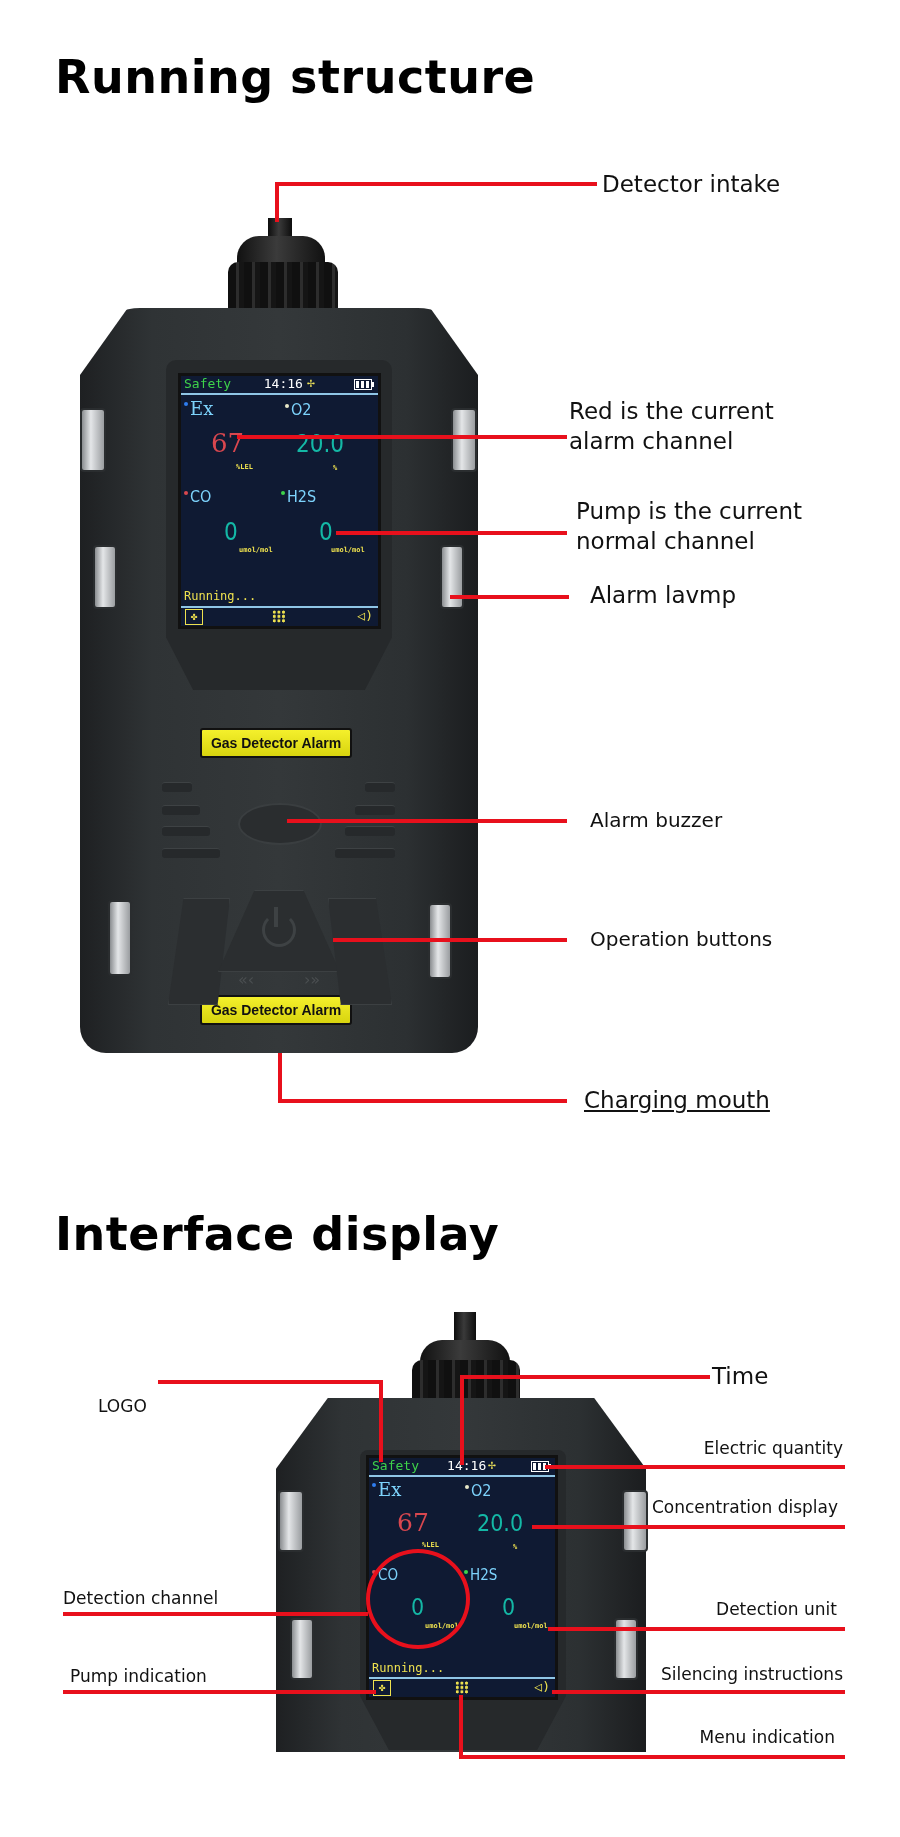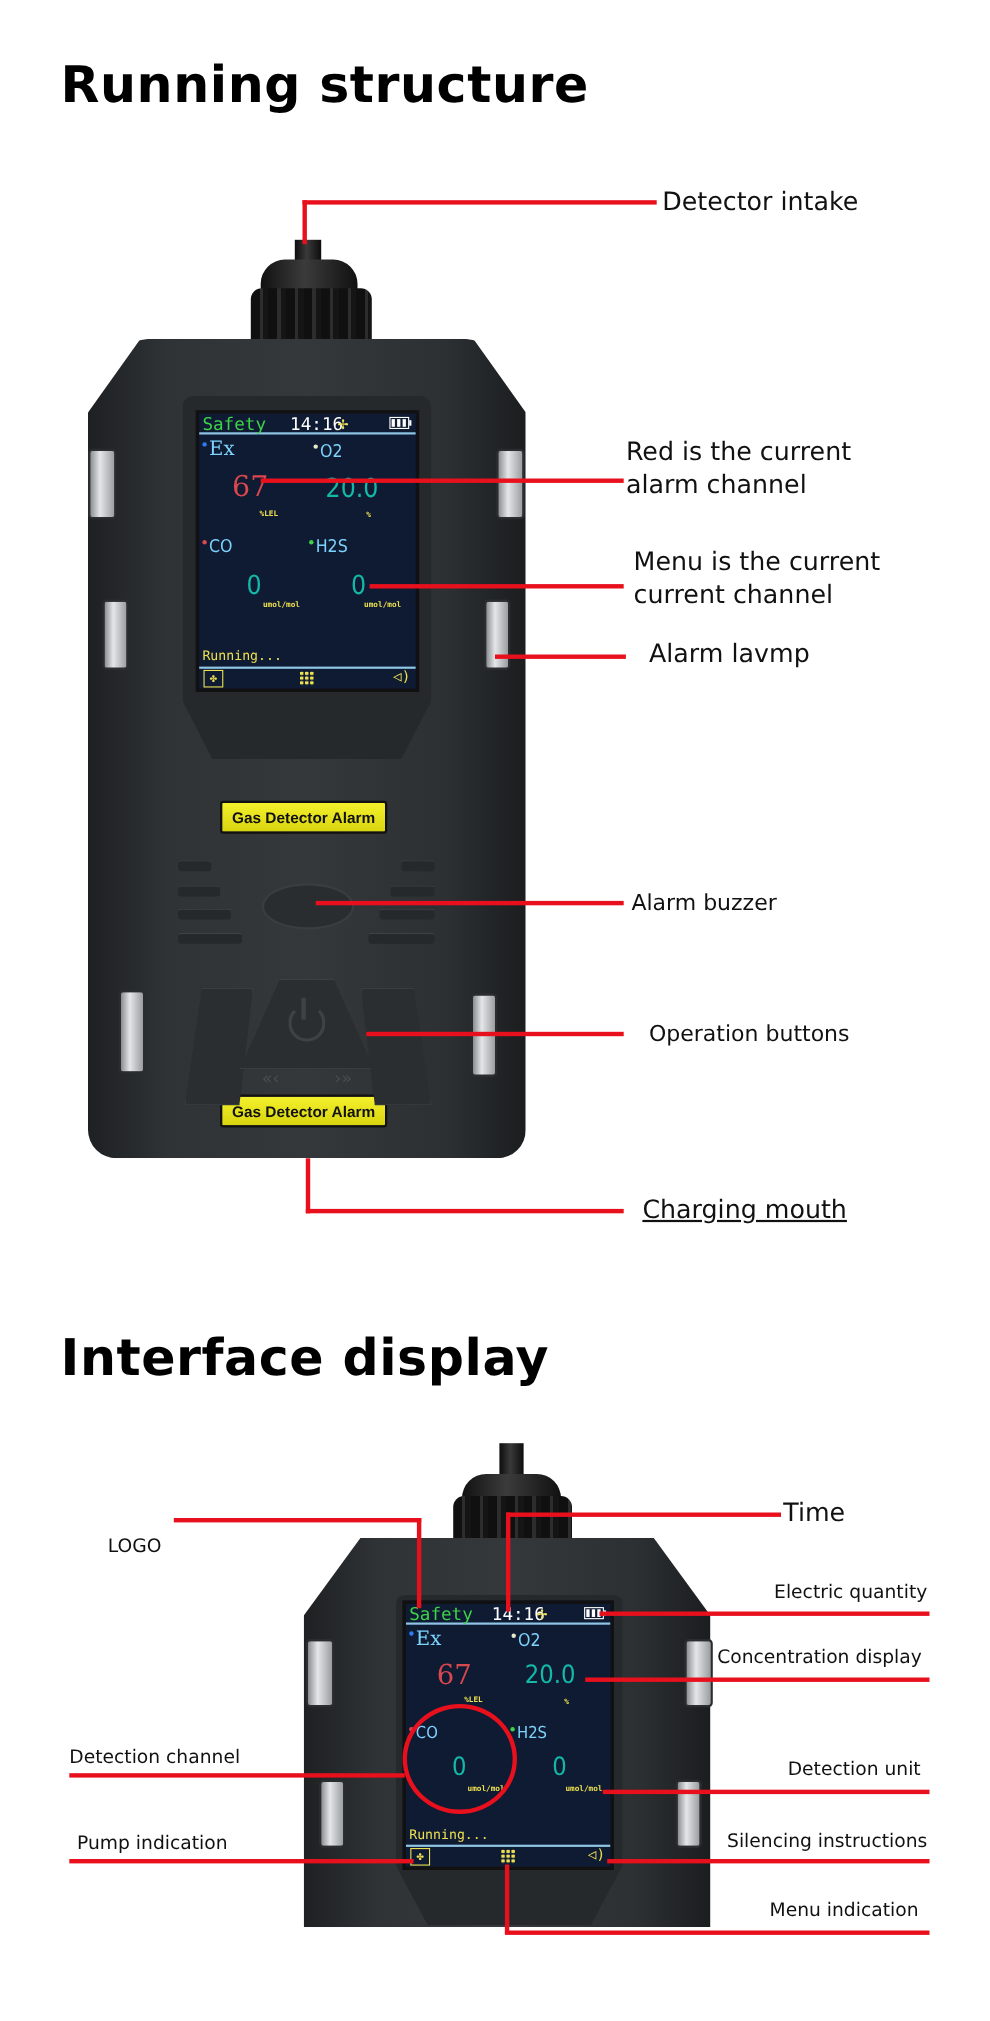--- a/index.html
+++ b/index.html
@@ -7,21 +7,21 @@
   .abs{position:absolute;}
   .section-title{position:absolute;left:55px;font-size:46px;font-weight:bold;letter-spacing:0.5px;font-family:"DejaVu Sans",sans-serif;}
   .lbl{position:absolute;white-space:nowrap;color:#111;font-family:"DejaVu Sans",sans-serif;}
   .lbl.big{font-size:23px;line-height:28px;}
   .lbl.med{font-size:20px;}
   .lbl.sm{font-size:17px;}
   .rline{position:absolute;background:#e8101c;}
   
   .body{position:absolute;background:linear-gradient(90deg,#1e2022 0%,#2f3335 18%,#34383a 50%,#2c3032 82%,#1b1d1f 100%);}
   .screen{position:absolute;background:#0f1a33;border:3px solid #111;box-sizing:border-box;overflow:hidden;font-family:"DejaVu Sans Mono",monospace;}
-  .status{position:absolute;left:0;right:0;top:0;height:17px;border-bottom:2px solid #8fc6e6;font-size:16px;}
+  .status{position:absolute;left:0;right:0;top:0;height:17px;border-bottom:2px solid #8fc6e6;font-size:13px;}
   .status .logo{position:absolute;left:3px;top:0;color:#3ed24a;}
   .status .time{position:absolute;left:42%;top:0;color:#fff;}
   .status .fan{position:absolute;left:64%;top:-1px;color:#ede25a;}
   .battery{position:absolute;right:6px;top:3px;width:16px;height:9px;border:1px solid #fff;}
   .battery:after{content:"";position:absolute;right:-3px;top:2px;width:2px;height:5px;background:#fff;}
   .battery i{position:absolute;top:1px;bottom:1px;width:3px;background:#fff;}
   .ch{position:absolute;color:#7dd3fc;font-family:"DejaVu Serif",serif;}
   .dot{display:inline-block;width:4px;height:4px;border-radius:50%;margin-right:2px;vertical-align:top;margin-top:4px;}
   .val{position:absolute;font-family:"DejaVu Sans Condensed","DejaVu Sans",sans-serif;color:#14b8a6;}
   .unit{position:absolute;color:#eee14f;font-size:7px;font-weight:bold;}
@@ -116,28 +116,28 @@
 
 <div class="rline" style="left:275px;top:182px;width:4px;height:40px;"></div>
 <div class="rline" style="left:275px;top:182px;width:322px;height:4px;"></div>
 <div class="lbl big" style="left:602px;top:170px;">Detector intake</div>
 
 <div class="rline" style="left:237px;top:435px;width:330px;height:4px;"></div>
 <div class="lbl big" style="left:569px;top:397px;">Red is the current</div>
 <div class="lbl big" style="left:569px;top:427px;">alarm channel</div>
 
 <div class="rline" style="left:336px;top:531px;width:231px;height:4px;"></div>
-<div class="lbl big" style="left:576px;top:497px;">Menu is the current</div>
-<div class="lbl big" style="left:576px;top:527px;">current channel</div>
+<div class="lbl big" style="left:576px;top:497px;">Pump is the current</div>
+<div class="lbl big" style="left:576px;top:527px;">normal channel</div>
 
 <div class="rline" style="left:450px;top:595px;width:119px;height:4px;"></div>
 <div class="lbl big" style="left:590px;top:581px;">Alarm lavmp</div>
 
 <div class="rline" style="left:287px;top:819px;width:280px;height:4px;"></div>
-<div class="lbl med" style="left:574px;top:808px;text-align:right;">Alarm buzzer</div>
+<div class="lbl med" style="left:590px;top:808px;text-align:right;">Alarm buzzer</div>
 
 <div class="rline" style="left:333px;top:938px;width:234px;height:4px;"></div>
 <div class="lbl med" style="left:590px;top:927px;">Operation buttons</div>
 
 <div class="rline" style="left:278px;top:1053px;width:4px;height:50px;"></div>
 <div class="rline" style="left:278px;top:1099px;width:289px;height:4px;"></div>
 <div class="lbl big" style="left:584px;top:1086px;text-decoration:underline;">Charging mouth</div>
 
 <div class="section-title" style="top:1207px;">Interface display</div>
 

